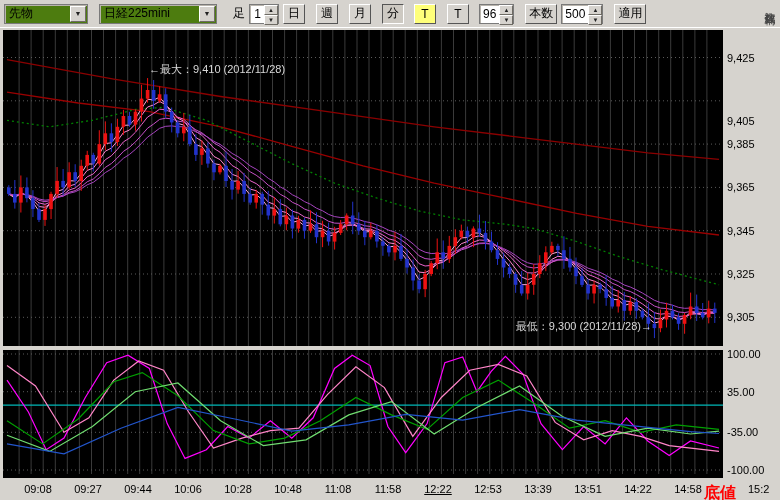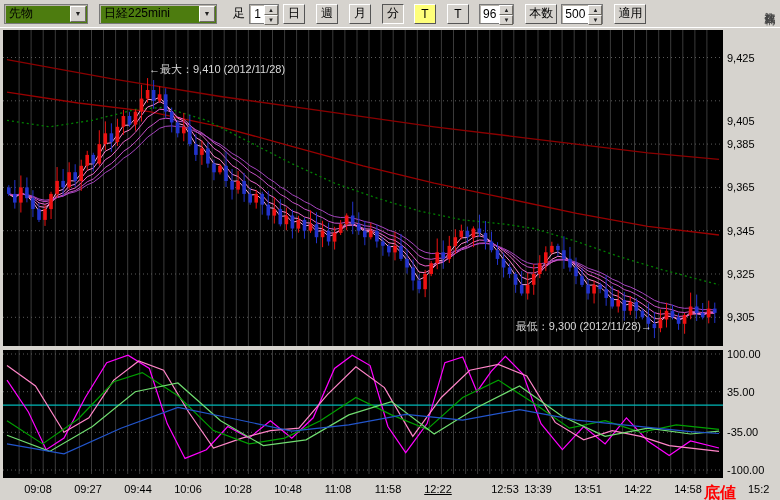--- a/index.html
+++ b/index.html
@@ -503,20 +503,20 @@
     <span id="overflow-time">15:2</span>
   <div class="time-label" style="left: 21px;">09:08</div>
       <div class="time-label" style="left: 71px;">09:27</div>
       <div class="time-label" style="left: 121px;">09:44</div>
       <div class="time-label" style="left: 171px;">10:06</div>
       <div class="time-label" style="left: 221px;">10:28</div>
       <div class="time-label" style="left: 271px;">10:48</div>
       <div class="time-label" style="left: 321px;">11:08</div>
       <div class="time-label" style="left: 371px;">11:58</div>
       <div class="time-label" style="left: 421px; text-decoration: underline;">12:22</div>
-      <div class="time-label" style="left: 488px;">12:53</div>
+      <div class="time-label" style="left: 471px;">12:53</div>
       <div class="time-label" style="left: 521px;">13:39</div>
       <div class="time-label" style="left: 571px;">13:51</div>
       <div class="time-label" style="left: 621px;">14:22</div>
       <div class="time-label" style="left: 671px;">14:58</div>
     </div>
 
 </div>
 
 </body></html>

